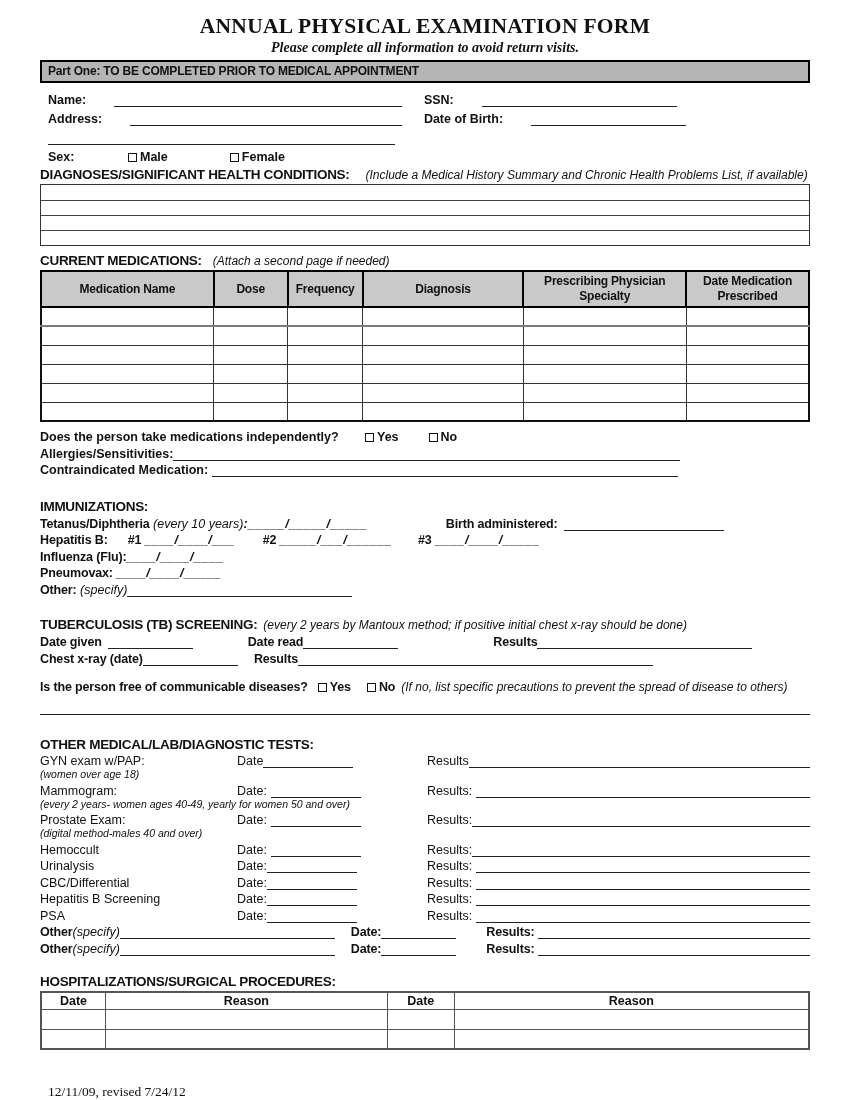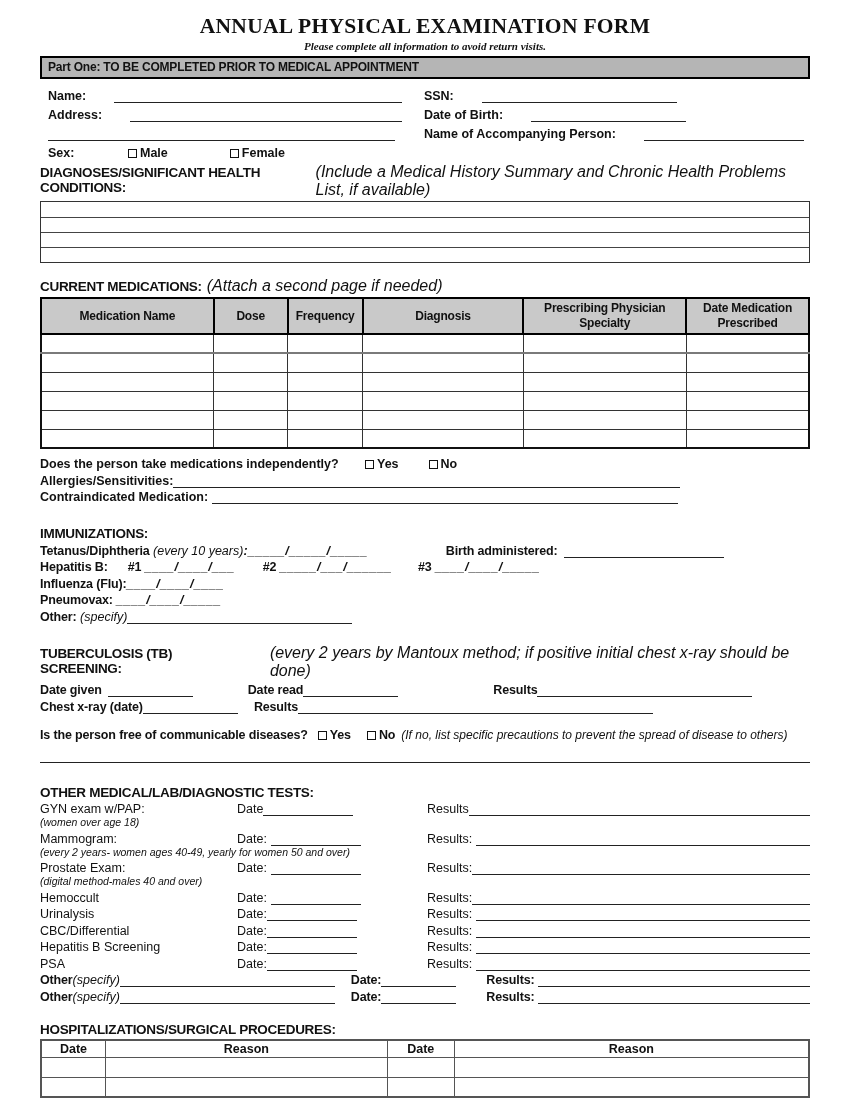--- a/index.html
+++ b/index.html
@@ -12,59 +12,59 @@
   .page { padding: 14px 40px 0 40px; }
 
   
   .title {
     font-family: "Liberation Serif", serif;
     font-size: 21.5px; font-weight: bold; text-align: center;
     letter-spacing: .3px;
   }
   .subtitle {
     font-family: "Liberation Serif", serif;
-    font-size: 11px; font-weight: bold; font-style: italic;
+    font-size: 14px; font-weight: bold; font-style: italic;
     text-align: center; margin-top: 1px;
   }
   .banner {
     margin-top: 4px; border: 2px solid #000; background: #b5b5b5;
     font-weight: bold; font-size: 12px; letter-spacing: -0.2px;
     padding: 2px 6px 3px 6px;
   }
 
   
   .b { font-weight: bold; letter-spacing: -0.15px; }
   .it { font-style: italic; font-weight: normal; }
   .row { display: flex; align-items: flex-end; gap: 24px; }
   .fline { display: inline-block; border-bottom: 1.3px solid #222; height: 12px; }
   .grow { flex: 1 1 auto; }
   .cb {
     display: inline-block; width: 9px; height: 9px;
     border: 1.6px solid #111; margin-right: 3px; vertical-align: -1px;
     background: #fff;
   }
   .sec-title { font-weight: bold; font-size: 13.5px; letter-spacing: -0.3px; }
-  .sec-note { font-style: italic; font-weight: normal; font-size: 16px; }
+  .sec-note { font-style: italic; font-weight: normal; font-size: 12px; }
 
   
   .info { display: flex; margin-top: 5px; }
   .info-left  { width: 47%; padding-left: 8px; }
   .info-right { width: 53%; padding-left: 22px; }
   .info .row { height: 19px; font-weight: bold; }
   .info .row .lbl { margin-right: 4px; white-space: nowrap; }
   .sex-row span.cblabel { margin-right: 38px; }
 
   
   .dx-head { margin-top: 3px; display:flex; align-items: baseline; gap:16px; }
   .dx-box { border: 1.4px solid #333; margin-top: 2px; }
   .dx-box .dxrow { height: 15px; }
   .dx-box .dxrow + .dxrow { border-top: 1px solid #444; }
 
   
-  .med-head { margin-top: 14px; display:flex; align-items: baseline; gap:5px; }
+  .med-head { margin-top: 7px; display:flex; align-items: baseline; gap:11px; }
   table.med { width: 100%; border-collapse: collapse; margin-top: 2px; border: 2px solid #111; }
   table.med th {
     background: #c9c9c9; border: 2px solid #000;
     font-size: 12px; font-weight: bold; letter-spacing: -0.2px;
     padding: 2px 2px; line-height: 1.25;
   }
   table.med td { border: 1px solid #333; height: 19px; }
   table.med tbody tr:first-child td { border-bottom: 2px solid #7a7a7a; }
 
   .q-row { margin-top: 4px; height: 18px; display:flex; align-items:flex-end; font-weight:bold;}
@@ -73,21 +73,21 @@
   .field-row { height: 16.5px; display:flex; align-items:flex-end; font-weight:bold; }
   .field-row .lbl { white-space: nowrap; }
 
   
   .imm { margin-top: 22px; }
   .imm .line { height: 16.5px; display:flex; align-items:flex-end; font-weight:bold; white-space:pre; }
   .blanks { font-weight: bold; letter-spacing: 0.5px; font-style: italic; }
 
   
   .tb { margin-top: 20px; }
-  .tb-head { display:flex; align-items: baseline; gap:22px; }
+  .tb-head { display:flex; align-items: baseline; gap:6px; }
   .tb .line { height: 17px; display:flex; align-items:flex-end; font-weight:bold; }
 
   .comm-row { margin-top: 14px; display:flex; align-items:flex-end; font-weight:bold; flex-wrap:nowrap; white-space:nowrap;}
   .full-line { border-bottom: 1.3px solid #222; height: 13px; margin-top: 8px; }
 
   
   .labs { margin-top: 22px; }
   .lab-row { display: flex; align-items: flex-end; height: 16.5px; font-weight: normal; }
   .lab-label { width: 197px; white-space: nowrap; }
   .lab-date  { width: 190px; display:flex; align-items:flex-end; }
@@ -141,24 +141,20 @@
       </div>
     </div>
     <div class="info-right">
       <div class="row">
         <span class="lbl">SSN:</span>
         <span class="fline w195"></span>
       </div>
       <div class="row">
         <span class="lbl">Date of Birth:</span>
         <span class="fline w155"></span>
-      </div>
-      <div class="row">
-        <span class="lbl">Name of Accompanying Person:</span>
-        <span class="fline w160"></span>
       </div>
     </div>
   </div>
 
   <div class="dx-head">
     <span class="sec-title">DIAGNOSES/SIGNIFICANT HEALTH CONDITIONS:</span>
     <span class="sec-note">(Include a Medical History Summary and Chronic Health Problems List, if available)</span>
   </div>
   <div class="dx-box">
     <div class="dxrow"></div>

